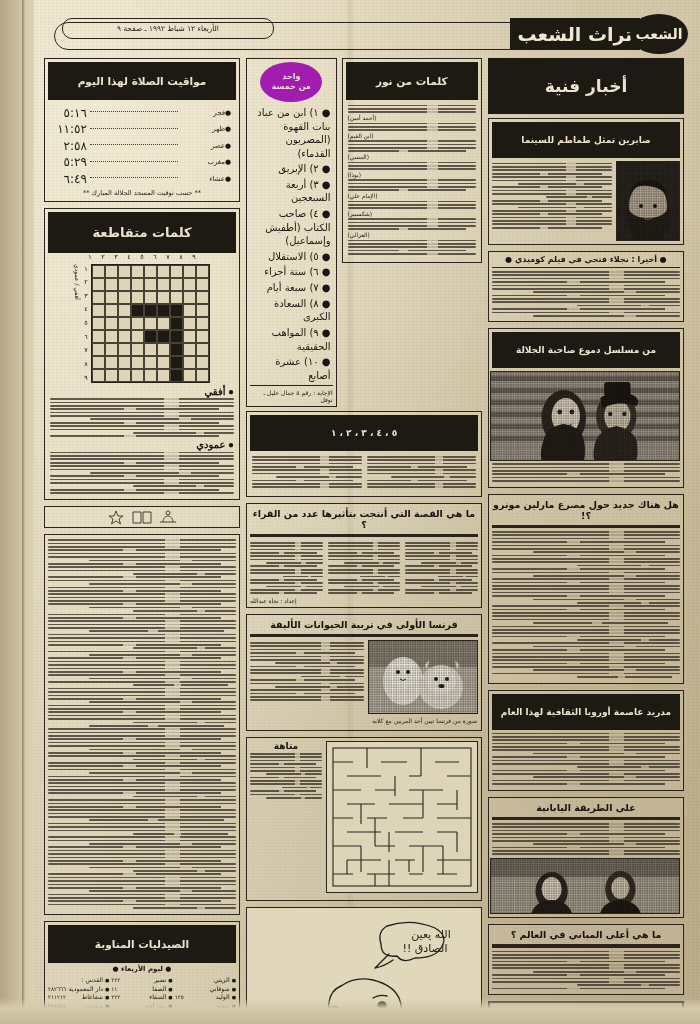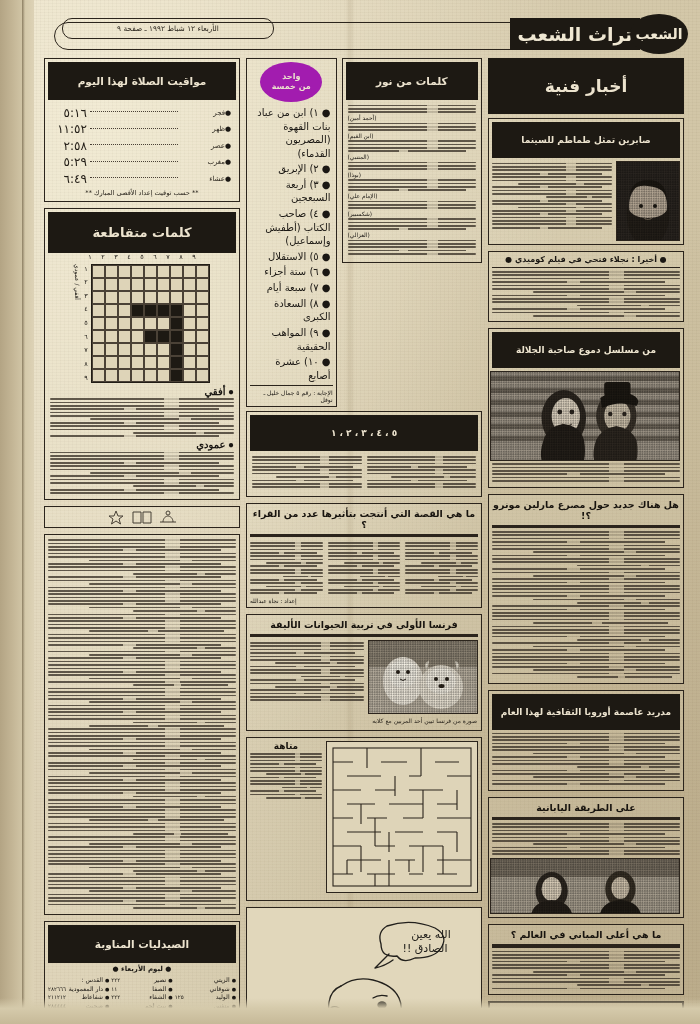--- a/index.html
+++ b/index.html
@@ -213,21 +213,21 @@
             <span class="nm">مغرب</span>
             <span class="ln"></span>
             <span class="tm">٥:٢٩</span>
           </div>
           <div class="pray-row">
             <span class="dot">●</span>
             <span class="nm">عشاء</span>
             <span class="ln"></span>
             <span class="tm">٦:٤٩</span>
           </div>
-          <div class="pray-note">** حسب توقيت إعداد الأقصى المبارك **</div>
+          <div class="pray-note">** حسب توقيت المسجد الجلالة المبارك **</div>
         </div>
       </div>
 
       <div class="box">
         <div class="blk-head h-lg">كلمات متقاطعة</div>
         <div class="cw-nums" id="cwnums">
             <span>٩</span>
             <span>٨</span>
             <span>٧</span>
             <span>٦</span>

